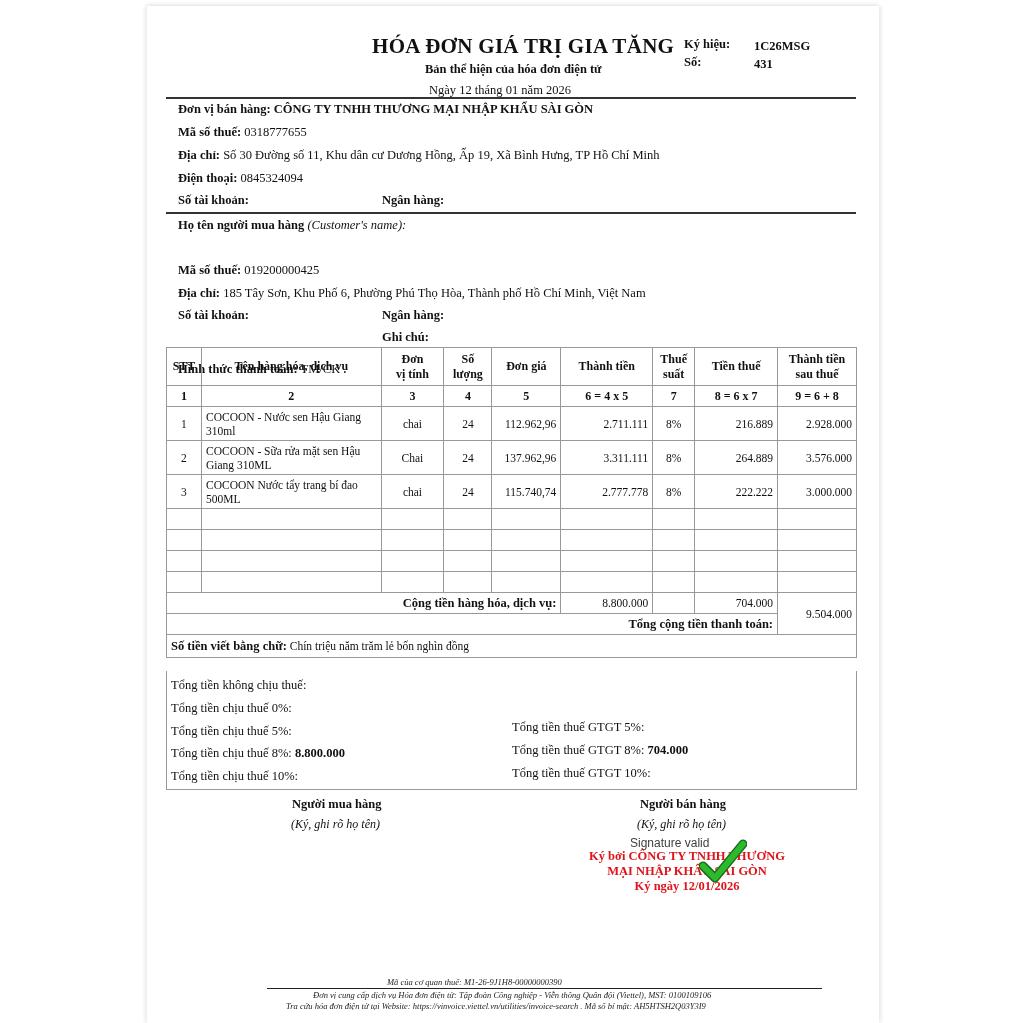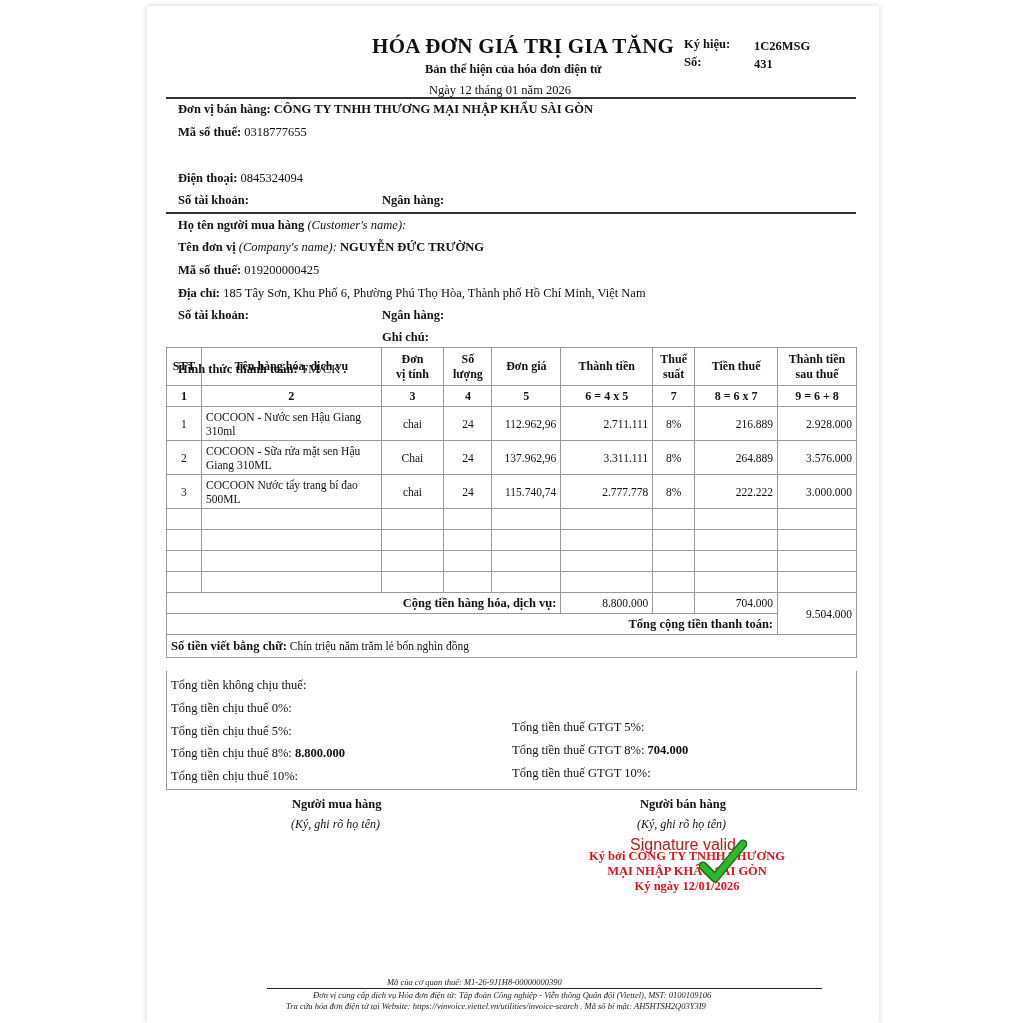--- a/index.html
+++ b/index.html
@@ -43,21 +43,21 @@
   .lbl-bold { font-weight: bold; font-size: 12.5px; }
 
   .vatbox {
     position: absolute; left: 19px; top: 665px; width: 689px; height: 118px;
     border: 1px solid #999; border-top: none; font-size: 12.5px;
   }
   .vat { position: absolute; white-space: nowrap; }
 
   .sign-title { font-size: 12.5px; font-weight: bold; }
   .sign-sub { font-size: 12px; font-style: italic; }
-  .sigvalid { left: 483px; top: 830px; font-family: "Liberation Sans", "DejaVu Sans", sans-serif; font-size: 16px; color: #b91c1c; }
+  .sigvalid { left: 483px; top: 830px; font-family: "Liberation Sans", "DejaVu Sans", sans-serif; font-size: 12px; color: #404040; }
   .sigred { color: #e0141b; font-weight: bold; font-size: 12.5px; text-align: center; }
   .footer { font-size: 8.5px; font-style: italic; color: #222; }
 </style>
 </head>
 <body>
 
 <div class="sheet">
 
   <div class="abs title">HÓA ĐƠN GIÁ TRỊ GIA TĂNG</div>
   <div class="abs subtitle">Bản thể hiện của hóa đơn điện tử</div>
@@ -70,39 +70,38 @@
   <div class="hr-thick" style="top:91px;"></div>
 
   <div class="line" style="top:96px;">
     <b>Đơn vị bán hàng:</b>
     <b>CÔNG TY TNHH THƯƠNG MẠI NHẬP KHẨU SÀI GÒN</b>
   </div>
   <div class="line" style="top:119px;">
     <b>Mã số thuế:</b>
     <span>0318777655</span>
   </div>
+  <div class="line" style="top:142px;">
+    <b>Địa chỉ:</b>
+    <span>Số 30 Đường số 11, Khu dân cư Dương Hồng, Ấp 19, Xã Bình Hưng, TP Hồ Chí Minh</span>
+  </div>
   <div class="line" style="top:165px;">
     <b>Điện thoại:</b>
     <span>0845324094</span>
   </div>
   <div class="line" style="top:187px;">
     <b>Số tài khoản:</b>
   </div>
   <div class="bank" style="top:187px;">Ngân hàng:</div>
 
   <div class="hr-thick" style="top:206px;"></div>
 
   <div class="line" style="top:212px;">
     <b>Họ tên người mua hàng</b>
     <i>(Customer's name):</i>
-  </div>
-  <div class="line" style="top:234px;">
-    <b>Tên đơn vị</b>
-    <i>(Company's name):</i>
-    <b>NGUYỄN ĐỨC TRƯỜNG</b>
   </div>
   <div class="line" style="top:257px;">
     <b>Mã số thuế:</b>
     <span>019200000425</span>
   </div>
   <div class="line" style="top:280px;">
     <b>Địa chỉ:</b>
     <span>185 Tây Sơn, Khu Phố 6, Phường Phú Thọ Hòa, Thành phố Hồ Chí Minh, Việt Nam</span>
   </div>
   <div class="line" style="top:302px;">

